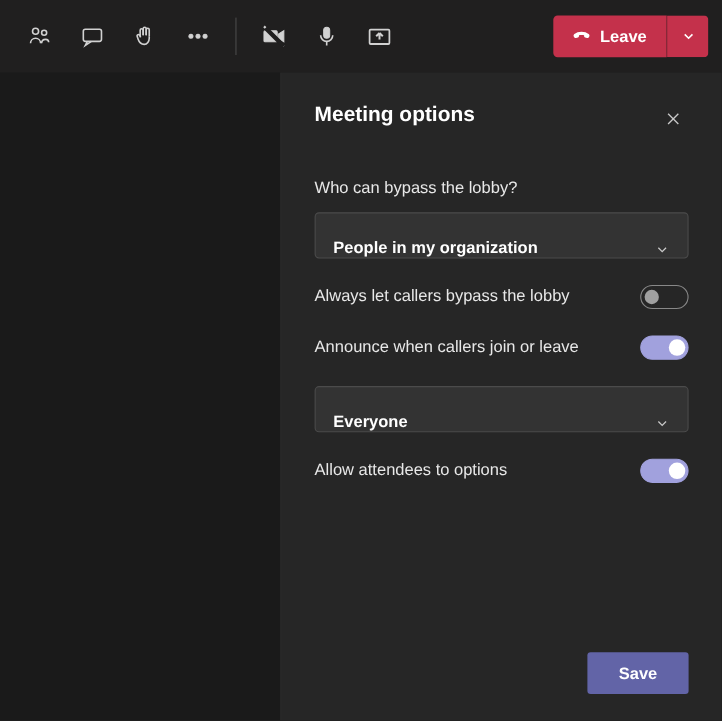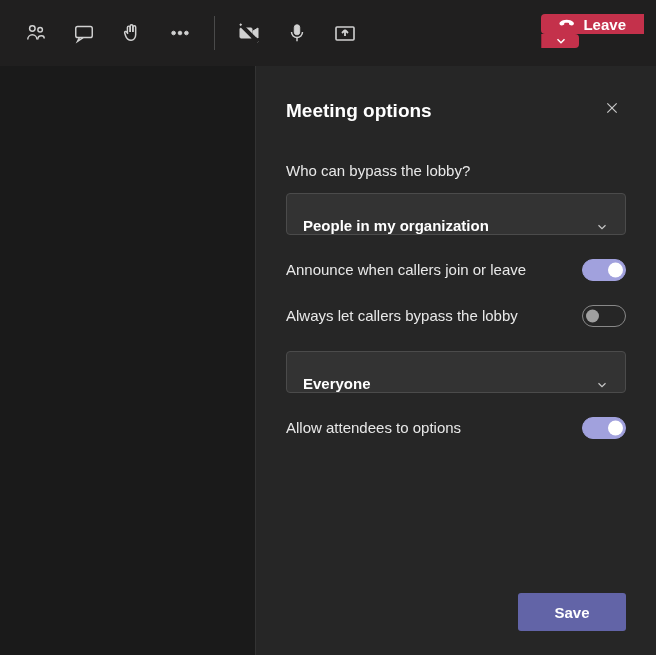--- a/index.html
+++ b/index.html
@@ -35,21 +35,20 @@
   .tb-sep {
     width: 1px;
     height: 34px;
     background: #4a4a4a;
     margin: 0 10px;
   }
   .leave-group {
     margin-left: auto;
     display: flex;
     height: 38px;
-    flex-direction: column;
   }
   .leave-btn {
     background: #c4314b;
     color: #fff;
     display: flex;
     align-items: center;
     padding: 0 18px 0 14px;
     font-size: 15px;
     font-weight: 600;
     border-radius: 4px 0 0 4px;
@@ -79,21 +78,21 @@
   }
   .panel {
     flex: 1;
     background: #262626;
     padding: 28px 30px 24px 30px;
     display: flex;
     flex-direction: column;
   }
   .panel-header {
     display: flex;
-    align-items: flex-end;
+    align-items: flex-start;
     margin-bottom: 28px;
   }
   .panel-title {
     font-size: 19px;
     font-weight: 700;
   }
   .close-btn {
     margin-left: auto;
     width: 28px;
     height: 28px;
@@ -183,21 +182,21 @@
     justify-content: flex-end;
   }
   .save-btn {
     background: #6264a7;
     color: #fff;
     font-weight: 700;
     font-size: 15px;
     border: none;
     border-radius: 3px;
     height: 38px;
-    width: 108px;
+    width: 92px;
     cursor: pointer;
   }
   .chev svg { display:block; }
 </style>
 </head>
 <body>
 
 <div class="toolbar">
   <div class="tb-btn">
     <svg width="22" height="22" viewBox="0 0 24 24" fill="none" stroke="currentColor" stroke-width="1.6">
@@ -286,27 +285,27 @@
     <div class="select">
       <span>People in my organization</span>
       <span class="chev">
         <svg width="14" height="14" viewBox="0 0 24 24" fill="none" stroke="#c8c8c8" stroke-width="2">
             <polyline points="6 9 12 15 18 9"></polyline>
           </svg>
       </span>
     </div>
 
     <div class="toggle-row">
+      <div class="lbl">Always let callers bypass the lobby</div>
+      <div class="toggle off"></div>
+    </div>
+
+    <div class="toggle-row">
       <div class="lbl">Announce when callers join or leave</div>
       <div class="toggle on"></div>
-    </div>
-
-    <div class="toggle-row">
-      <div class="lbl">Always let callers bypass the lobby</div>
-      <div class="toggle off"></div>
     </div>
 
     <div class="select">
       <span>Everyone</span>
       <span class="chev">
         <svg width="14" height="14" viewBox="0 0 24 24" fill="none" stroke="#c8c8c8" stroke-width="2">
             <polyline points="6 9 12 15 18 9"></polyline>
           </svg>
       </span>
     </div>

